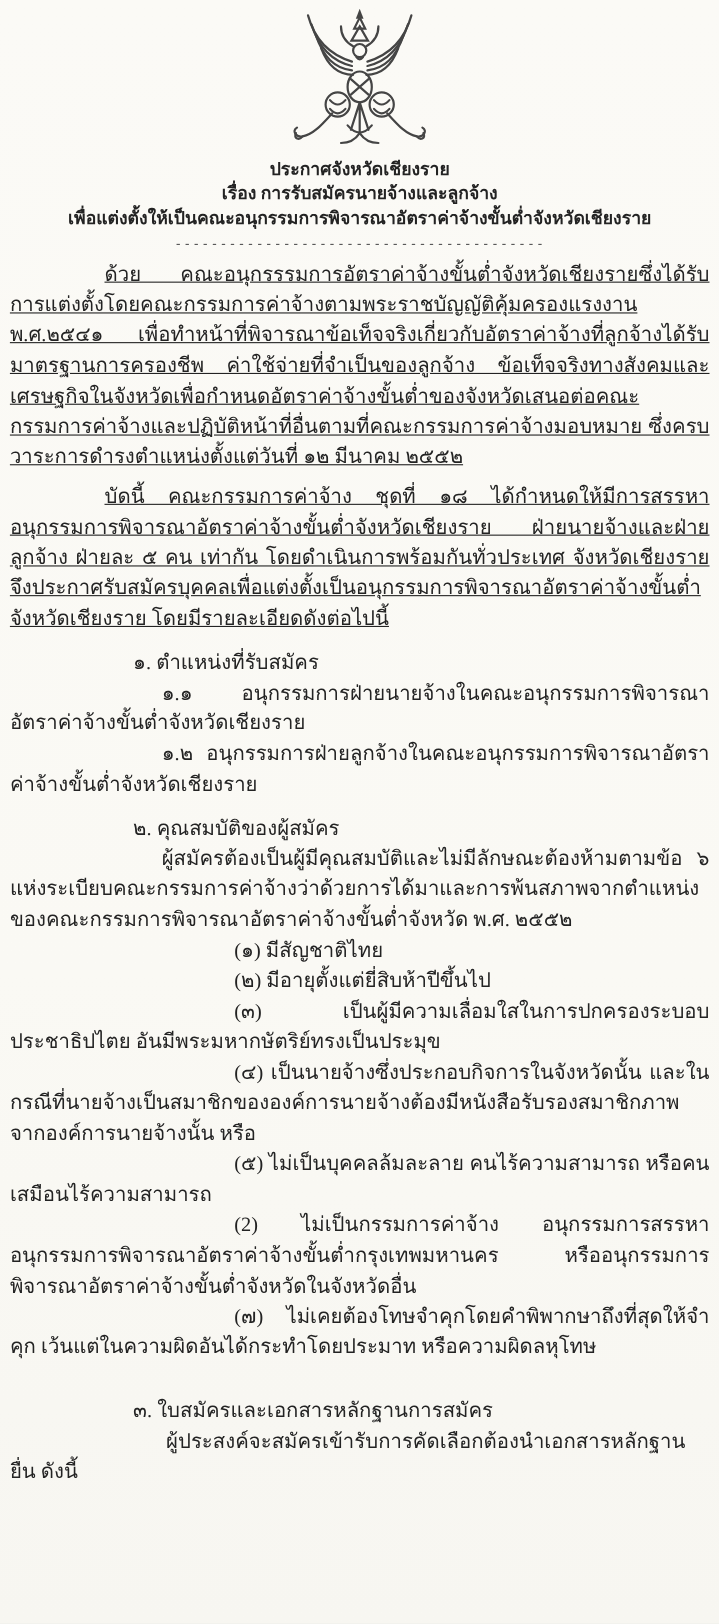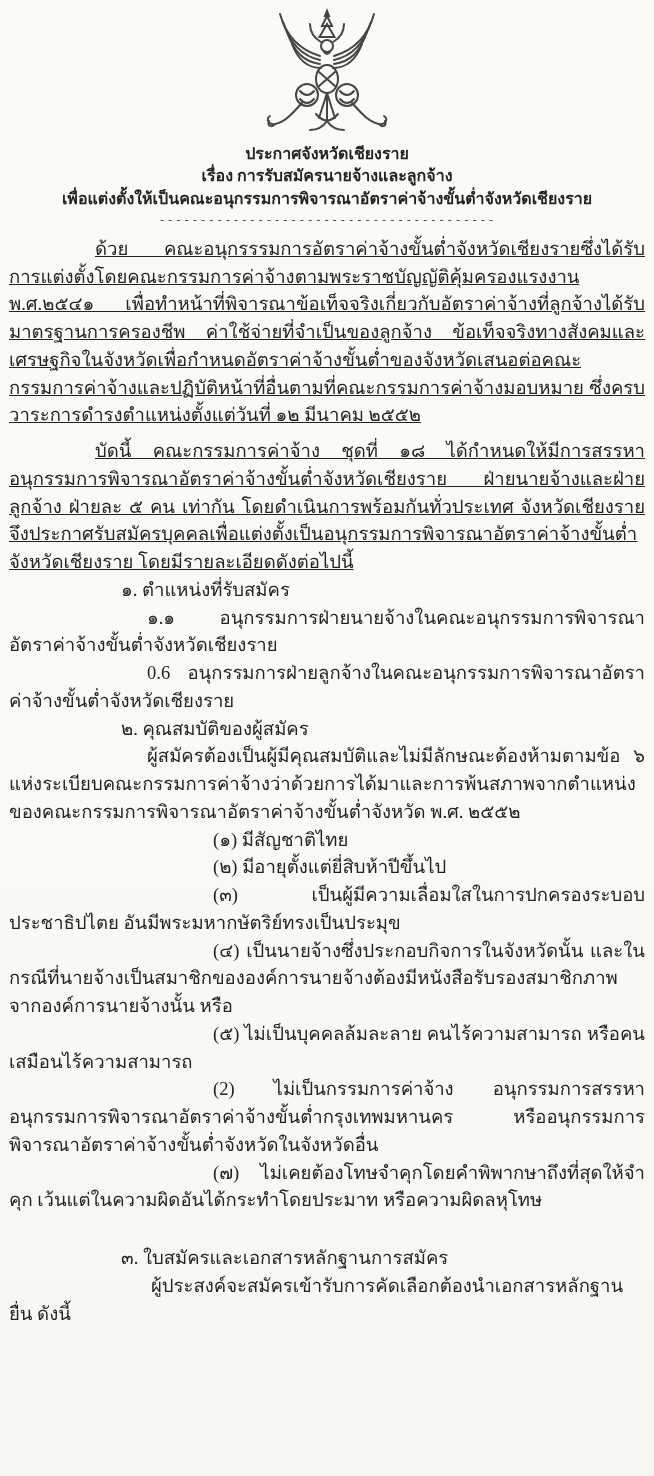--- a/index.html
+++ b/index.html
@@ -11,21 +11,21 @@
     font-family:"Liberation Serif","DejaVu Serif",serif;
     font-size:18.5px;line-height:1.5;
     padding:6px 9px 20px 9px;overflow:hidden;position:relative;
   }
   .emblem-wrap{text-align:center;margin:0;}
   p{margin:0;text-align:justify;}
   .center{text-align:center;}
   .title{font-weight:bold;font-size:16px;line-height:1.4;}
   .divider{text-align:center;font-size:12px;letter-spacing:1px;color:#4c4c4c;line-height:1;margin:4px 0 10px 0;font-family:"DejaVu Sans Mono","Liberation Mono",monospace;}
   .para{text-indent:86px;margin-top:8px;text-decoration:underline;}
-  .head{text-indent:112px;margin-top:0;}
+  .head{text-indent:112px;margin-top:12px;}
   .sub1{text-indent:138px;}
   .intro2{text-indent:138px;}
   .item2{text-indent:204px;}
   .item2cont{text-indent:228px;}
   .intro3{text-indent:142px;}
   .gap-lg{margin-top:30px;}
   svg .ln{stroke:#454545;fill:none;stroke-width:2;stroke-linecap:round;}
   svg .fl{fill:#454545;stroke:none;}
 </style>
 </head>
@@ -79,21 +79,21 @@
   <p class="center title">ประกาศจังหวัดเชียงราย</p>
   <p class="center title">เรื่อง  การรับสมัครนายจ้างและลูกจ้าง</p>
   <p class="center title">เพื่อแต่งตั้งให้เป็นคณะอนุกรรมการพิจารณาอัตราค่าจ้างขั้นต่ำจังหวัดเชียงราย</p>
   <div class="divider">-----------------------------------------</div>
 
   <p class="para">ด้วย คณะอนุกรรรมการอัตราค่าจ้างขั้นต่ำจังหวัดเชียงรายซึ่งได้รับการแต่งตั้งโดยคณะกรรมการค่าจ้างตามพระราชบัญญัติคุ้มครองแรงงาน พ.ศ.๒๕๔๑ เพื่อทำหน้าที่พิจารณาข้อเท็จจริงเกี่ยวกับอัตราค่าจ้างที่ลูกจ้างได้รับ มาตรฐานการครองชีพ ค่าใช้จ่ายที่จำเป็นของลูกจ้าง ข้อเท็จจริงทางสังคมและเศรษฐกิจในจังหวัดเพื่อกำหนดอัตราค่าจ้างขั้นต่ำของจังหวัดเสนอต่อคณะกรรมการค่าจ้างและปฏิบัติหน้าที่อื่นตามที่คณะกรรมการค่าจ้างมอบหมาย ซึ่งครบวาระการดำรงตำแหน่งตั้งแต่วันที่ ๑๒ มีนาคม ๒๕๕๒</p>
   <p class="para">บัดนี้ คณะกรรมการค่าจ้าง ชุดที่ ๑๘ ได้กำหนดให้มีการสรรหาอนุกรรมการพิจารณาอัตราค่าจ้างขั้นต่ำจังหวัดเชียงราย ฝ่ายนายจ้างและฝ่ายลูกจ้าง ฝ่ายละ ๕ คน เท่ากัน โดยดำเนินการพร้อมกันทั่วประเทศ จังหวัดเชียงรายจึงประกาศรับสมัครบุคคลเพื่อแต่งตั้งเป็นอนุกรรมการพิจารณาอัตราค่าจ้างขั้นต่ำจังหวัดเชียงราย โดยมีรายละเอียดดังต่อไปนี้</p>
 
   <p class="head">๑. ตำแหน่งที่รับสมัคร</p>
   <p class="sub1">๑.๑ อนุกรรมการฝ่ายนายจ้างในคณะอนุกรรมการพิจารณาอัตราค่าจ้างขั้นต่ำจังหวัดเชียงราย</p>
-  <p class="sub1">0.6 อนุกรรมการฝ่ายลูกจ้างในคณะอนุกรรมการพิจารณาอัตราค่าจ้างขั้นต่ำจังหวัดเชียงราย</p>
+  <p class="sub1">๑.๒ อนุกรรมการฝ่ายลูกจ้างในคณะอนุกรรมการพิจารณาอัตราค่าจ้างขั้นต่ำจังหวัดเชียงราย</p>
 
   <p class="head">๒. คุณสมบัติของผู้สมัคร</p>
   <p class="intro2">ผู้สมัครต้องเป็นผู้มีคุณสมบัติและไม่มีลักษณะต้องห้ามตามข้อ ๖ แห่งระเบียบคณะกรรมการค่าจ้างว่าด้วยการได้มาและการพ้นสภาพจากตำแหน่งของคณะกรรมการพิจารณาอัตราค่าจ้างขั้นต่ำจังหวัด พ.ศ. ๒๕๕๒</p>
   <p class="item2">(๑) มีสัญชาติไทย</p>
   <p class="item2">(๒) มีอายุตั้งแต่ยี่สิบห้าปีขึ้นไป</p>
   <p class="item2">(๓) เป็นผู้มีความเลื่อมใสในการปกครองระบอบประชาธิปไตย อันมีพระมหากษัตริย์ทรงเป็นประมุข</p>
   <p class="item2">(๔) เป็นนายจ้างซึ่งประกอบกิจการในจังหวัดนั้น และในกรณีที่นายจ้างเป็นสมาชิกขององค์การนายจ้างต้องมีหนังสือรับรองสมาชิกภาพจากองค์การนายจ้างนั้น หรือ</p>
   <p class="item2">(๕) ไม่เป็นบุคคลล้มละลาย คนไร้ความสามารถ หรือคนเสมือนไร้ความสามารถ</p>
   <p class="item2">(2) ไม่เป็นกรรมการค่าจ้าง อนุกรรมการสรรหา อนุกรรมการพิจารณาอัตราค่าจ้างขั้นต่ำกรุงเทพมหานคร หรืออนุกรรมการพิจารณาอัตราค่าจ้างขั้นต่ำจังหวัดในจังหวัดอื่น</p>
   <p class="item2">(๗) ไม่เคยต้องโทษจำคุกโดยคำพิพากษาถึงที่สุดให้จำคุก เว้นแต่ในความผิดอันได้กระทำโดยประมาท หรือความผิดลหุโทษ</p>

